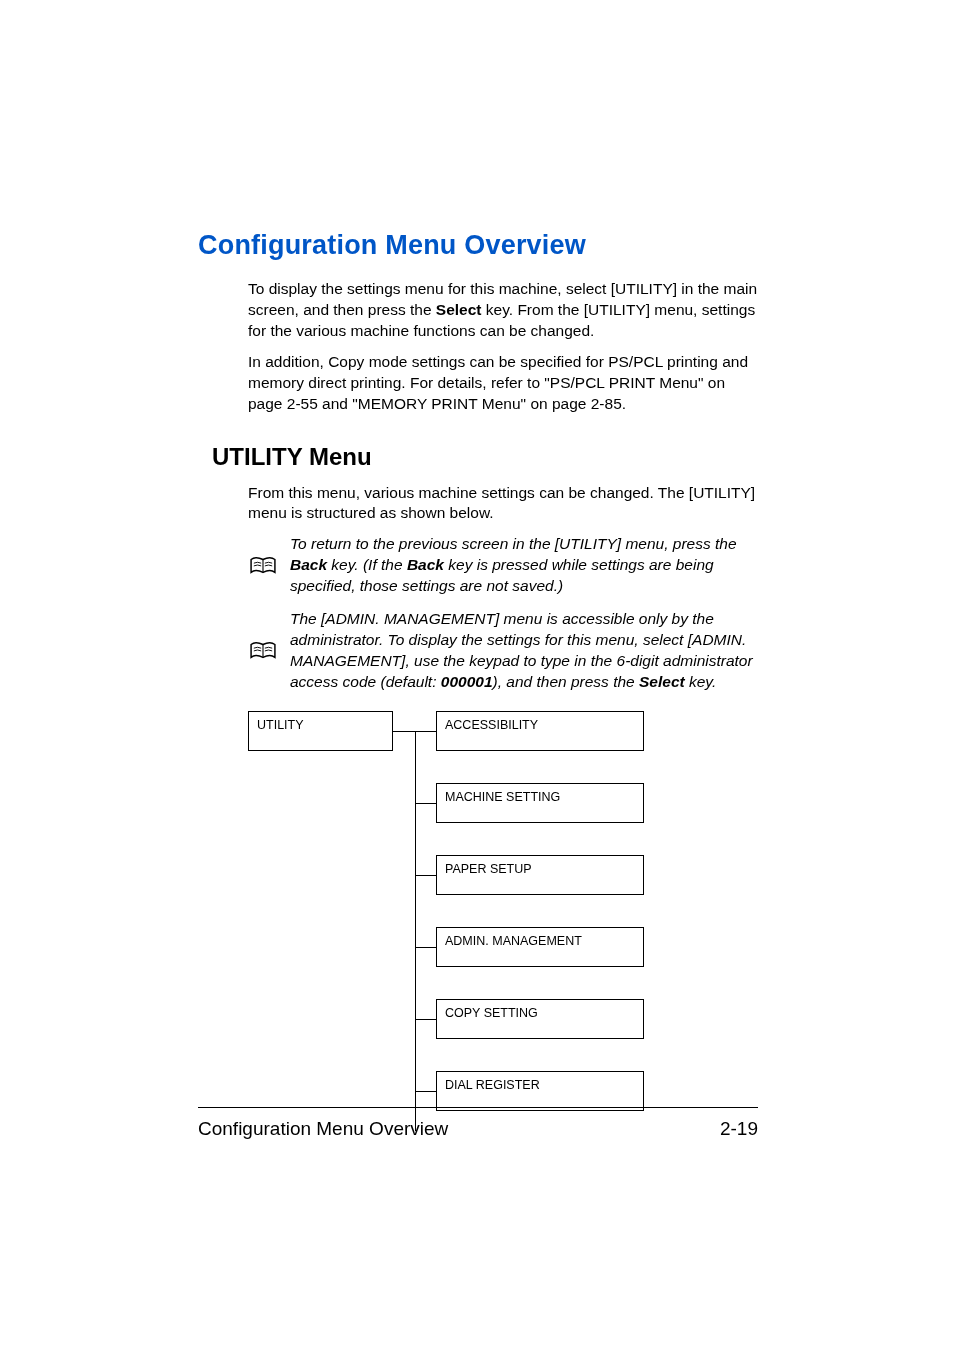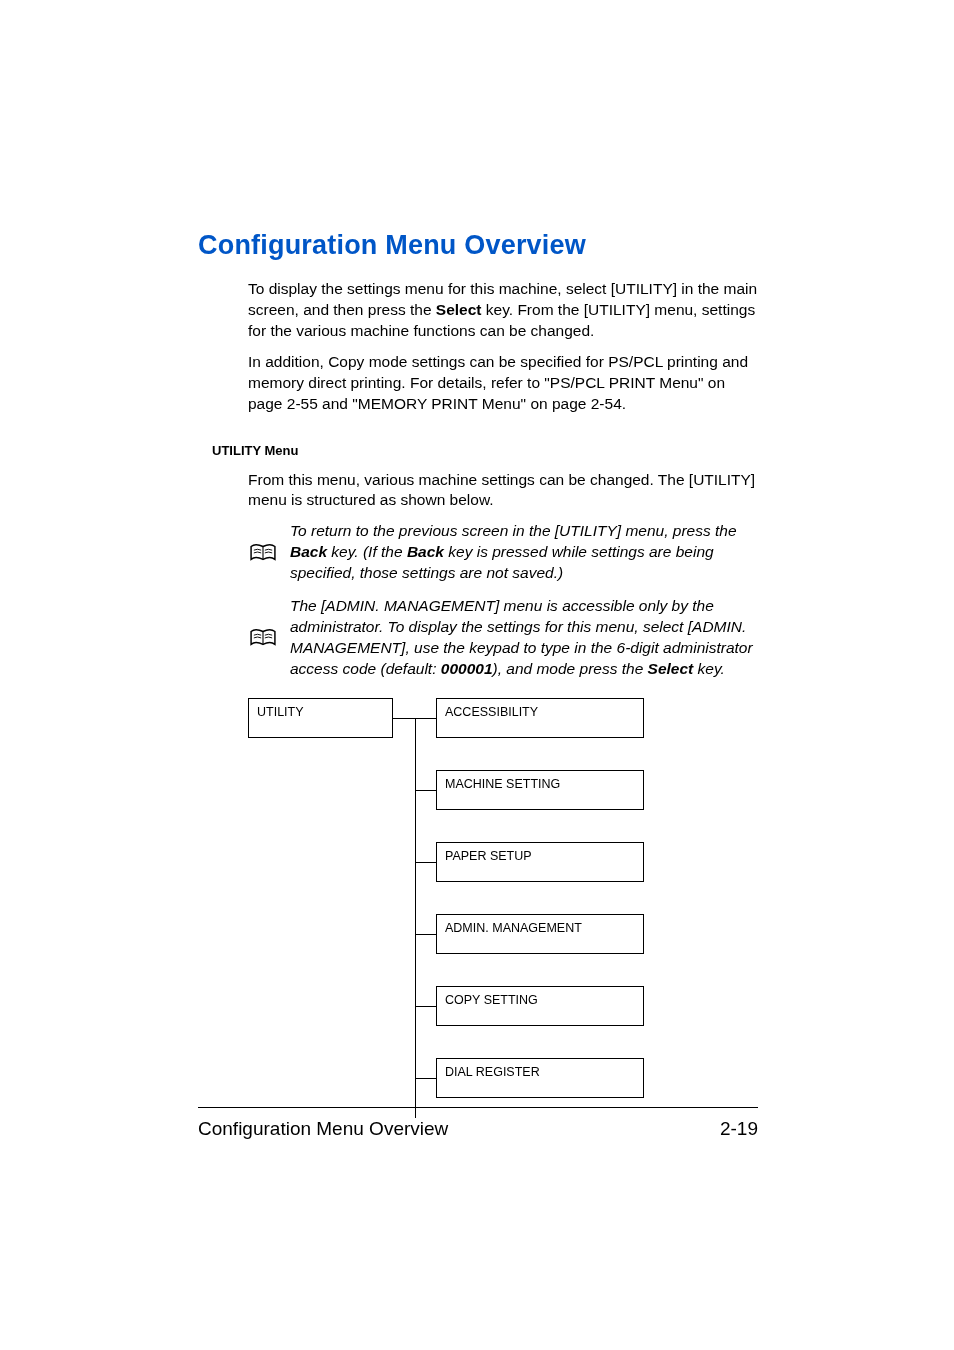--- a/index.html
+++ b/index.html
@@ -32,21 +32,21 @@
   }
   .body-block {
     margin-left: 50px;
   }
   .body-para {
     font-size: 15.5px;
     line-height: 1.35;
     margin: 0 0 10px 0;
   }
   .sub-title {
-    font-size: 13px;
+    font-size: 24px;
     font-weight: bold;
     margin: 28px 0 12px 14px;
   }
   .note-row {
     display: flex;
     align-items: center;
     margin: 10px 0 12px 0;
   }
   .note-icon {
     width: 30px;
@@ -123,21 +123,21 @@
 
 <div class="page">
   <div class="content">
 
     <h1 class="main-title">Configuration Menu Overview</h1>
 
     <div class="body-block">
       <p class="body-para">
         <span>To display the settings menu for this machine, select [UTILITY] in the main screen, and then press the </span><span class="bold">Select</span><span> key. From the [UTILITY] menu, settings for the various machine functions can be changed.</span>
       </p>
-      <p class="body-para">In addition, Copy mode settings can be specified for PS/PCL printing and memory direct printing. For details, refer to "PS/PCL PRINT Menu" on page 2-55 and "MEMORY PRINT Menu" on page 2-54.</p>
+      <p class="body-para">In addition, Copy mode settings can be specified for PS/PCL printing and memory direct printing. For details, refer to "PS/PCL PRINT Menu" on page 2-55 and "MEMORY PRINT Menu" on page 2-85.</p>
     </div>
 
     <h2 class="sub-title">UTILITY Menu</h2>
 
     <div class="body-block">
       <p class="body-para">From this menu, various machine settings can be changed. The [UTILITY] menu is structured as shown below.</p>
 
       <div class="note-row">
         <div class="note-icon">
           <svg viewBox="0 0 32 24" width="30" height="22">
@@ -153,21 +153,21 @@
 
       <div class="note-row">
         <div class="note-icon">
           <svg viewBox="0 0 32 24" width="30" height="22">
             <path d="M3 6 Q8 2 16 6 Q24 2 29 6 L29 20 Q24 16 16 20 Q8 16 3 20 Z" fill="none" stroke="#000" stroke-width="1.6"></path>
             <path d="M16 6 L16 20" fill="none" stroke="#000" stroke-width="1.2"></path>
             <path d="M6 10 Q10 8 14 10 M6 13 Q10 11 14 13 M18 10 Q22 8 26 10 M18 13 Q22 11 26 13" fill="none" stroke="#000" stroke-width="1"></path>
           </svg>
         </div>
         <div class="note-text">
-          <span>The [ADMIN. MANAGEMENT] menu is accessible only by the administrator. To display the settings for this menu, select [ADMIN. MANAGEMENT], use the keypad to type in the 6-digit administrator access code (default: </span><span class="bolditalic">000001</span><span>), and mode press the </span><span class="bolditalic">Select</span><span> key.</span>
+          <span>The [ADMIN. MANAGEMENT] menu is accessible only by the administrator. To display the settings for this menu, select [ADMIN. MANAGEMENT], use the keypad to type in the 6-digit administrator access code (default: </span><span class="bolditalic">000001</span><span>), and then press the </span><span class="bolditalic">Select</span><span> key.</span>
         </div>
       </div>
 
       <div class="tree">
         <div class="tree-box root-box">UTILITY</div>
 
         <div class="hline root-h"></div>
         <div class="vline spine"></div>
         <div class="hline ch-h0"></div>
         <div class="hline ch-h1"></div>

